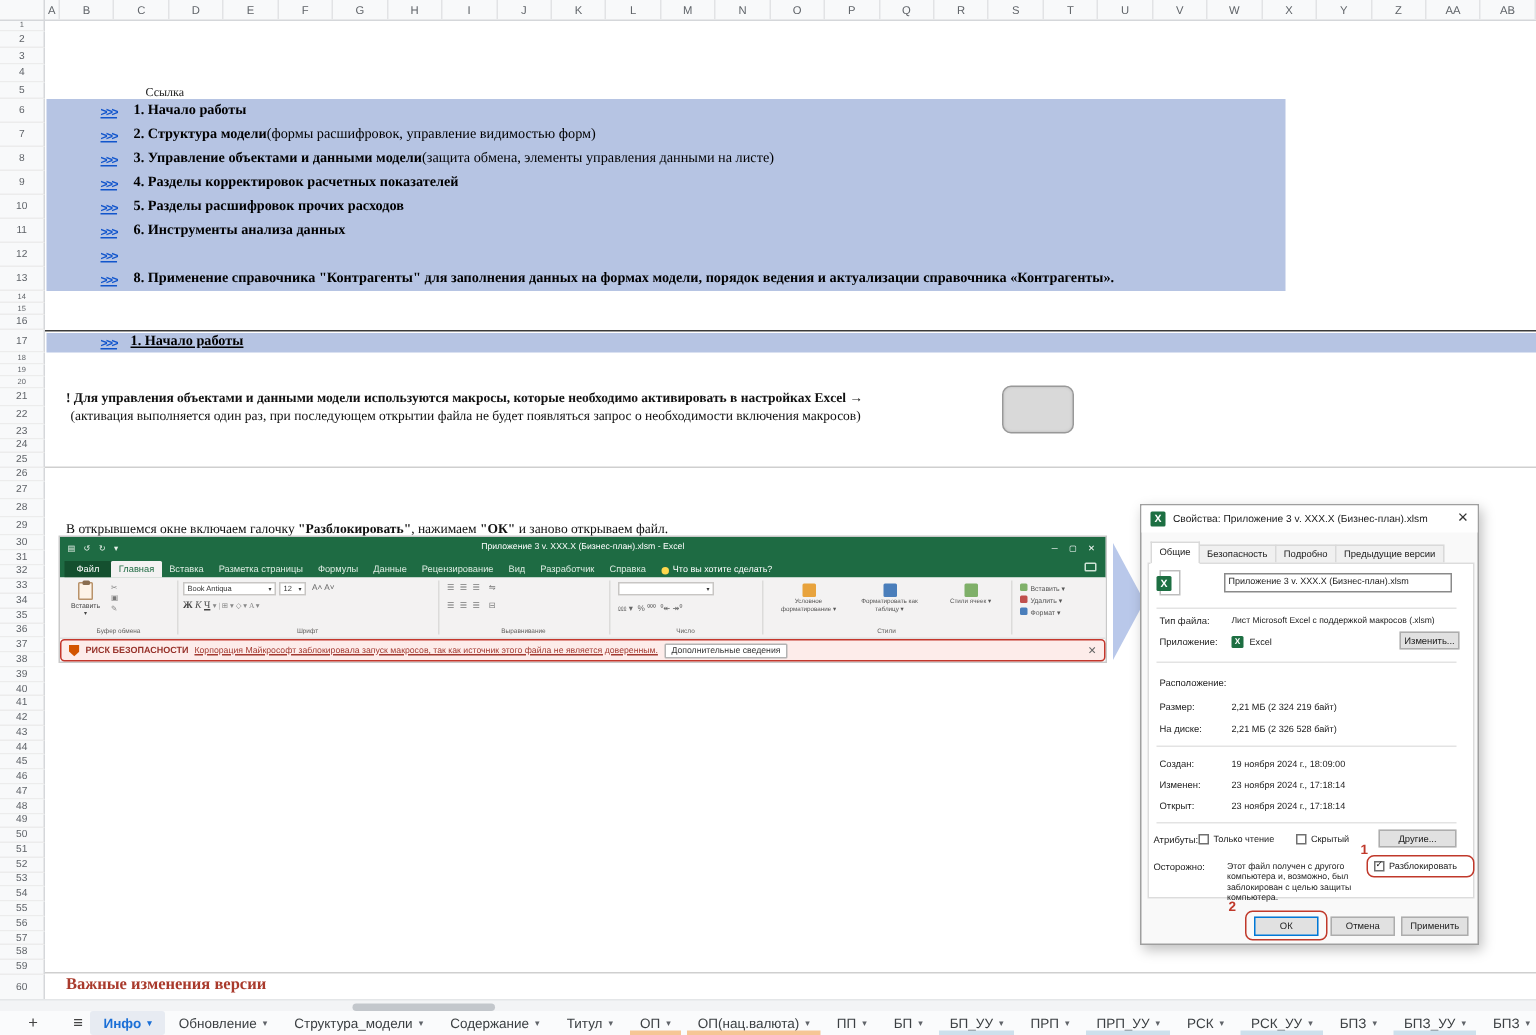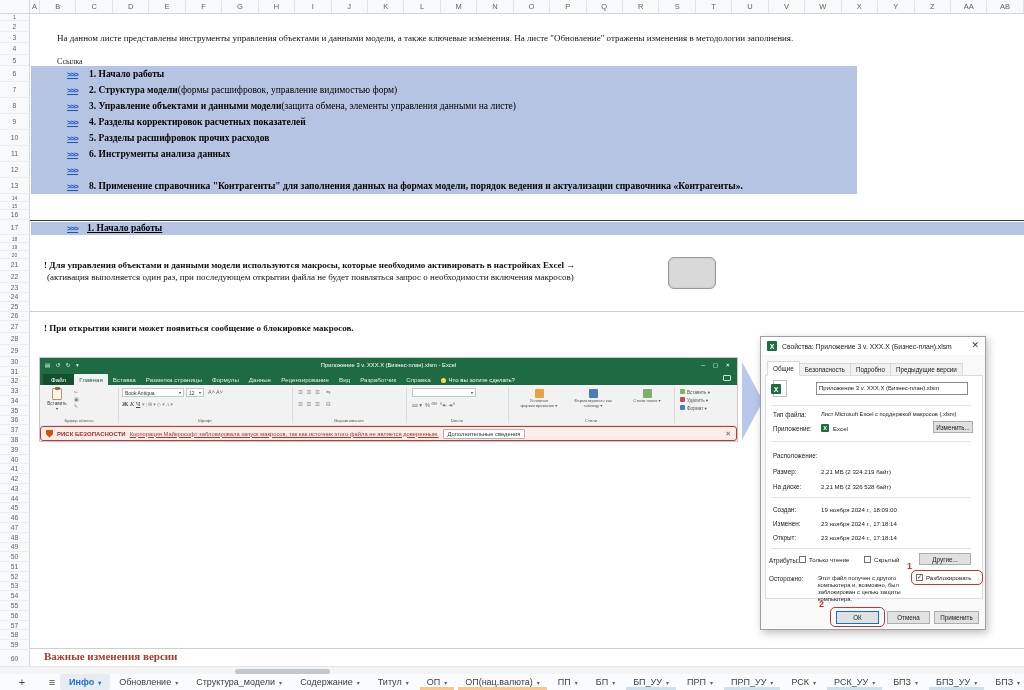--- a/index.html
+++ b/index.html
@@ -19,21 +19,21 @@
   .colh.first { flex:0 0 10px; }
   .rowgut { position:absolute; left:0; top:14px; width:30px; height:654px; overflow:hidden; }
   .rownum { width:30px; border-right:1px solid #d5d7da; border-bottom:1px solid #ececec;
             font-size:6.8px; color:#5f6368; display:flex; align-items:center; justify-content:center;
             background:#f8f9fa; overflow:hidden; }
   .rownum.tiny { font-size:5px; }
 
   
   .intro1 { font-weight:bold; font-size:9.5px; white-space:nowrap; }
   .intro2 { font-size:9px; white-space:nowrap; }
-  .ssylka { font-size:8px; color:#222; }
+  .ssylka { font-size:8px; color:#222;margin-left:40px; }
   .tocbox { background:#b6c4e3; }
   .toc-row { height:16px; display:flex; align-items:center; font-size:9.5px; }
   .lnk { color:#1155cc; font-weight:bold; font-size:8px; text-decoration:underline;
          margin-left:36px; letter-spacing:-1px; cursor:pointer; }
   .toc-b { font-weight:bold; margin-left:11px; font-family:"Liberation Serif",serif; }
   .toc-r { font-family:"Liberation Serif",serif; }
   .hline-dark { height:0; border-top:1.5px solid #3b3b3b; }
   .hline-light { height:0; border-top:1px solid #cfcfcf; }
   .band { background:#b6c4e3; display:flex; align-items:center; }
   .band-title { font-weight:bold; text-decoration:underline; font-size:9.5px; margin-left:9px;
@@ -237,21 +237,20 @@
       <div class="rownum" style="height: 9.77px;">53</div>
       <div class="rownum" style="height: 9.77px;">54</div>
       <div class="rownum" style="height: 9.77px;">55</div>
       <div class="rownum" style="height: 9.77px;">56</div>
       <div class="rownum" style="height: 9.77px;">57</div>
       <div class="rownum" style="height: 9.77px;">58</div>
       <div class="rownum" style="height: 9.77px;">59</div>
       <div class="rownum" style="height: 18px;">60</div>
     </div>
 
-  <div class="abs ser intro2" style="left:57px; top:32.5px;">На данном листе представлены инструменты управления объектами и данными модели, а также ключевые изменения. На листе "Обновление" отражены изменения в методологии заполнения.</div>
   <div class="abs ser ssylka" style="left:57px; top:57px;">Ссылка</div>
 
   <div class="abs tocbox" style="left:31px; top:66px; width:826px; height:128px;" id="tocrows">
       <div class="toc-row">
         <span class="lnk">&gt;&gt;&gt;</span>
         <span class="toc-b">1. Начало работы</span>
         <span class="toc-r"></span>
       </div>
       <div class="toc-row">
         <span class="lnk">&gt;&gt;&gt;</span>
@@ -294,21 +293,21 @@
     <span class="lnk">&gt;&gt;&gt;</span>
     <span class="band-title">1. Начало работы</span>
   </div>
 
   <div class="abs ser note-r" style="left:47px; top:271.5px;">(активация выполняется один раз, при последующем открытии файла не будет появляться запрос о необходимости включения макросов)</div>
   <div class="abs ser note-b" style="left:44px; top:260px;">! Для управления объектами и данными модели используются макросы, которые необходимо активировать в настройках Excel →</div>
   <div class="abs macrobtn" style="left:668px; top:257px;"></div>
 
   <div class="abs hline-light" style="left:30px; top:311px; width:994px;"></div>
 
-  <div class="abs ser note-b" style="left:44px; top:322.5px;">! При открытии книги может появиться сообщение о блокировке макросов.</div>
+  <div class="abs ser note-r" style="left:44px; top:346.5px;"><span>В открывшемся окне включаем галочку </span><b>"Разблокировать"</b><span>, нажимаем </span><b>"ОК"</b><span> и заново открываем файл.</span></div>
 
   <div class="xl">
     <div class="xl-title">
       <span class="qat">▤ ↺ ↻ ▾</span>
       <span class="xl-title-text">Приложение 3 v. XXX.X (Бизнес-план).xlsm  -  Excel</span>
       <span class="winctl">─ ▢ ✕</span>
     </div>
     <div class="xl-tabs" id="xltabs">
         <span class="xl-tab file">Файл</span>
         <span class="xl-tab act">Главная</span>

